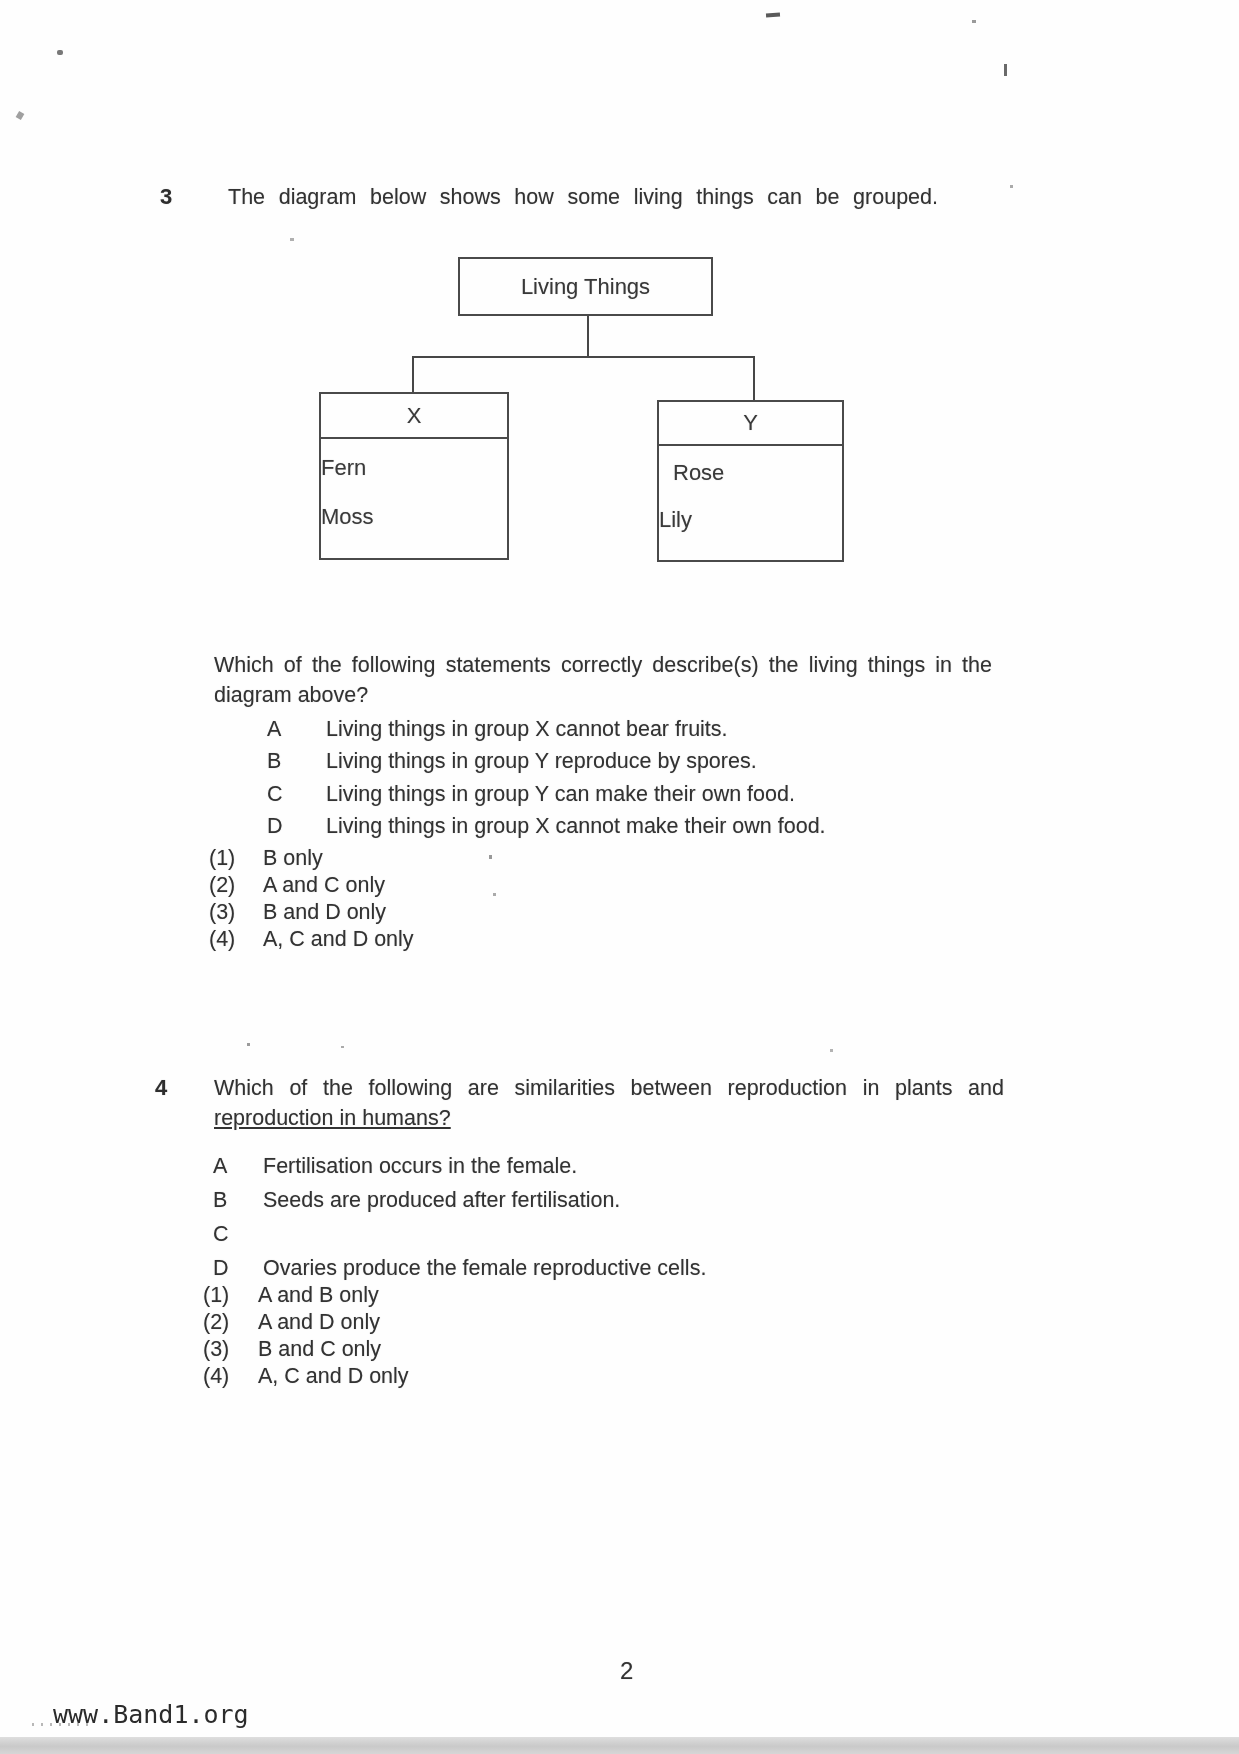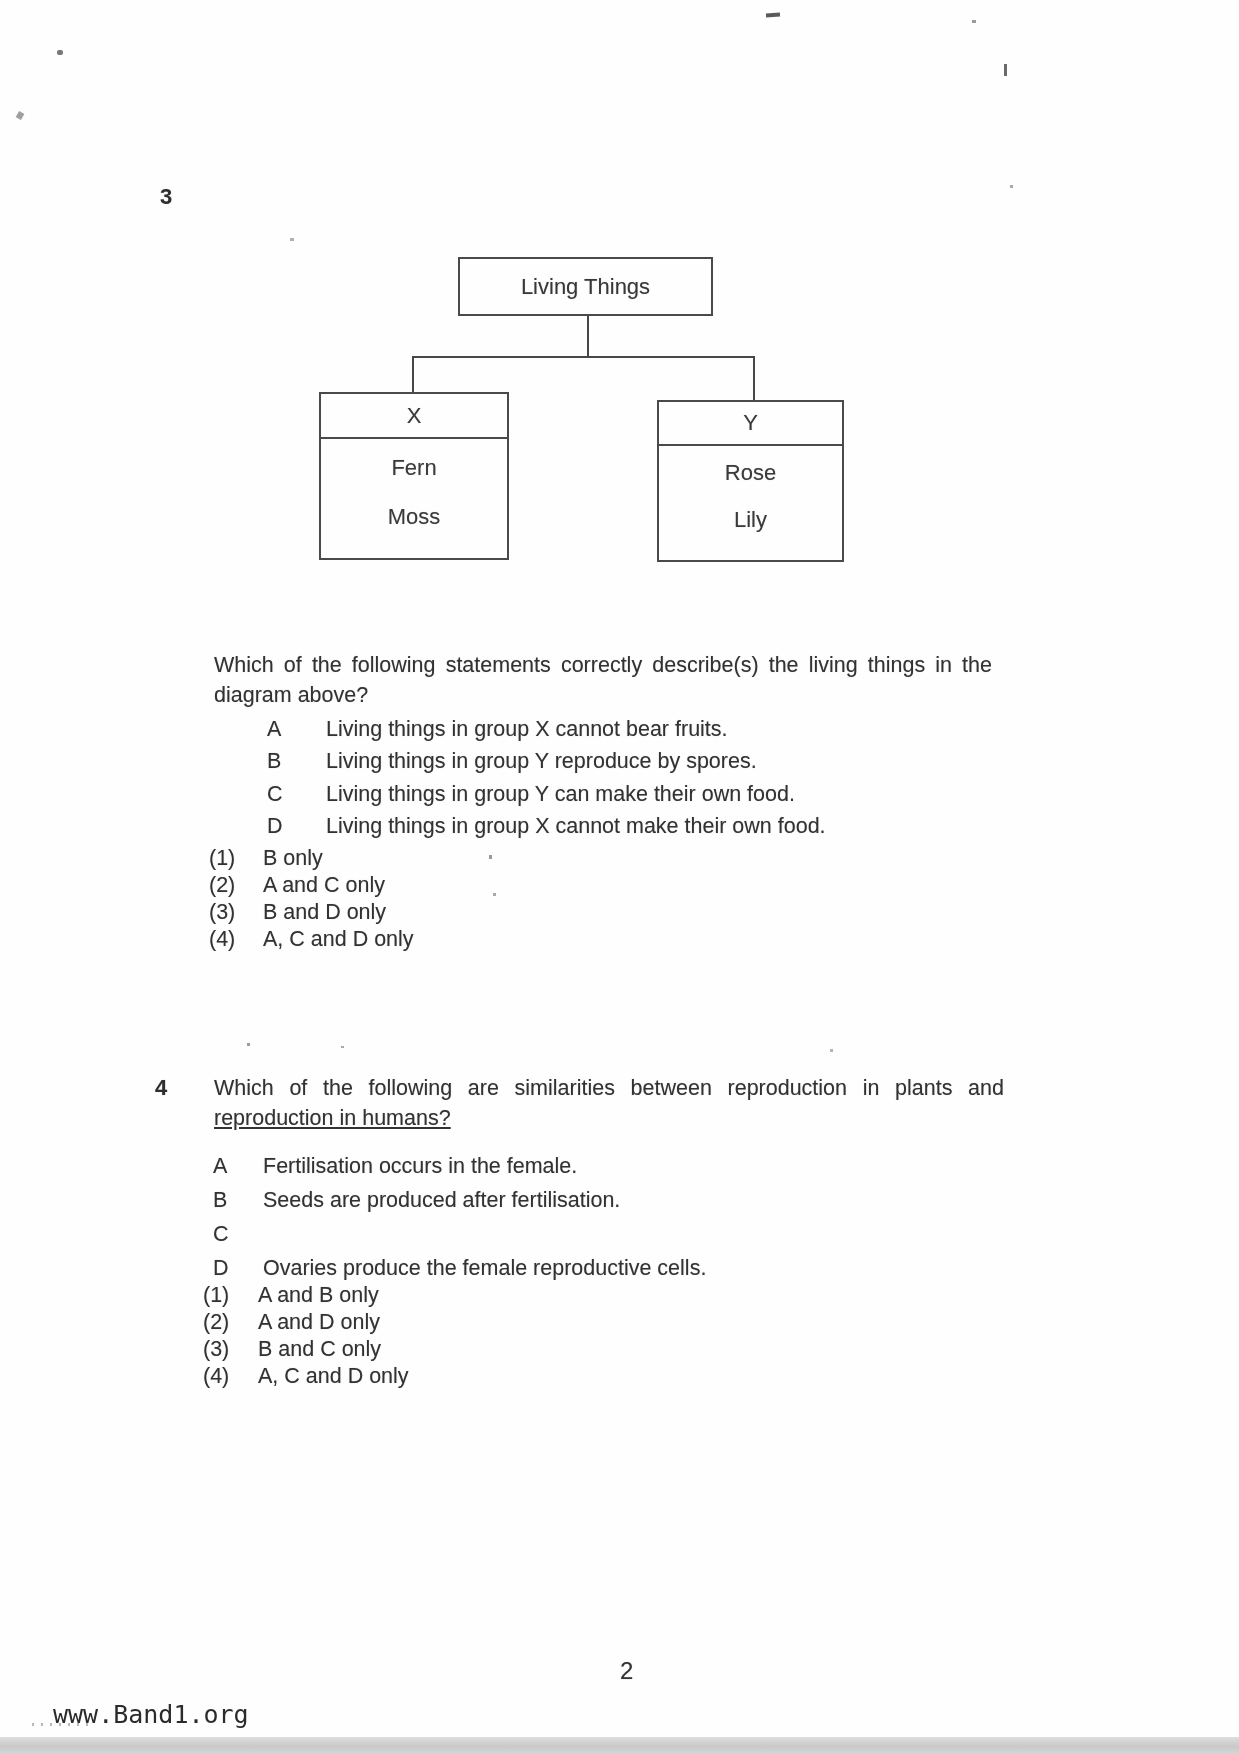--- a/index.html
+++ b/index.html
@@ -34,21 +34,21 @@
     background: #fefefe;
     box-sizing: border-box;
   }
   .dbox .hdr {
     border-bottom: 2px solid #4a4a4a;
     display: flex; align-items: center; justify-content: center;
     font-size: 22px; color: #3a3a3a;
     text-shadow: 0 0 1px rgba(70,70,70,0.35);
   }
   .dbox .member {
-    text-align: center;
+    text-align: left;
     font-size: 22px; color: #3a3a3a;
     text-shadow: 0 0 1px rgba(70,70,70,0.35);
   }
   .line { position: absolute; background: #474747; }
   .rootbox {
     display: flex; align-items: center; justify-content: center;
     font-size: 22px; color: #383838;
     text-shadow: 0 0 1px rgba(70,70,70,0.35);
   }
   
@@ -69,40 +69,41 @@
     position: absolute;
     background-image: repeating-linear-gradient(90deg, #b8b8b8 0 2px, transparent 2px 9px);
   }
 </style>
 </head>
 <body>
 
 <div class="page">
 
   <div class="abs txt qnum" style="left:160px; top:184px;">3</div>
+  <div class="abs txt justify" style="left:228px; top:184px; width:710px;">The diagram below shows how some living things can be grouped.</div>
 
   <div>
     <div class="dbox rootbox" style="left:458px; top:257px; width:255px; height:59px;">
       <span>Living Things</span>
     </div>
 
     <div class="line" style="left:587px; top:316px; width:2px; height:41px;"></div>
     <div class="line" style="left:412px; top:356px; width:343px; height:2px;"></div>
     <div class="line" style="left:412px; top:356px; width:2px; height:37px;"></div>
     <div class="line" style="left:753px; top:356px; width:2px; height:45px;"></div>
 
     <div class="dbox" style="left:319px; top:392px; width:190px; height:168px;">
       <div class="hdr" style="height:43px;">X</div>
       <div class="member" style="margin-top:16px;">Fern</div>
       <div class="member" style="margin-top:23px;">Moss</div>
     </div>
 
     <div class="dbox" style="left:657px; top:400px; width:187px; height:162px;">
       <div class="hdr" style="height:42px;">Y</div>
-      <div class="member" style="margin-top:14px;">Rose</div>
+      <div class="member" style="margin-top:14px;margin-left:14px;">Rose</div>
       <div class="member" style="margin-top:21px;">Lily</div>
     </div>
   </div>
 
   <div class="abs txt justify" style="left:214px; top:652px; width:778px;">Which of the following statements correctly describe(s) the living things in the</div>
   <div class="abs txt" style="left:214px; top:682px;">diagram above?</div>
 
   <div class="row txt" style="left:267px; top:716px;">
     <span class="letter" style="width:59px;">A</span>
     <span>Living things in group X cannot bear fruits.</span>

